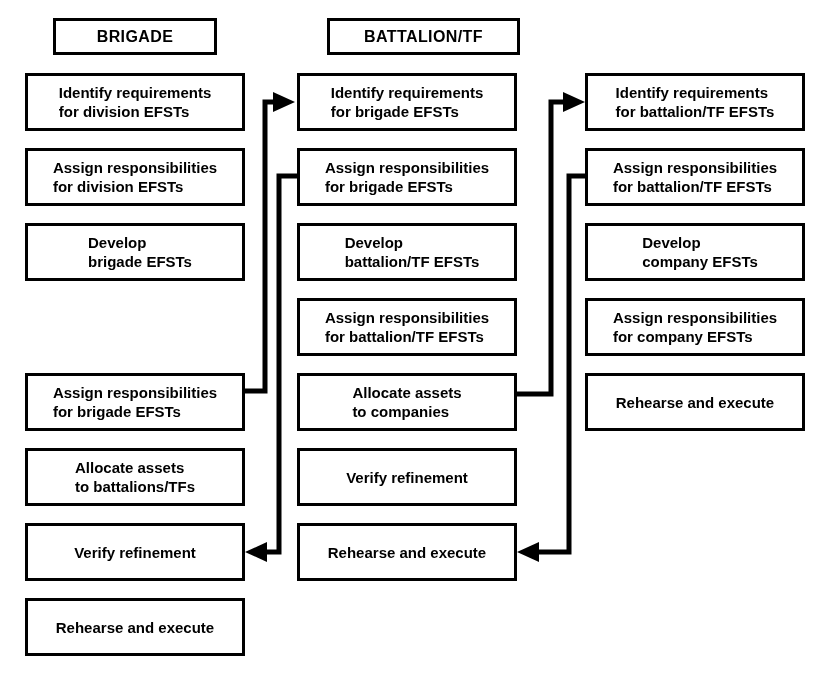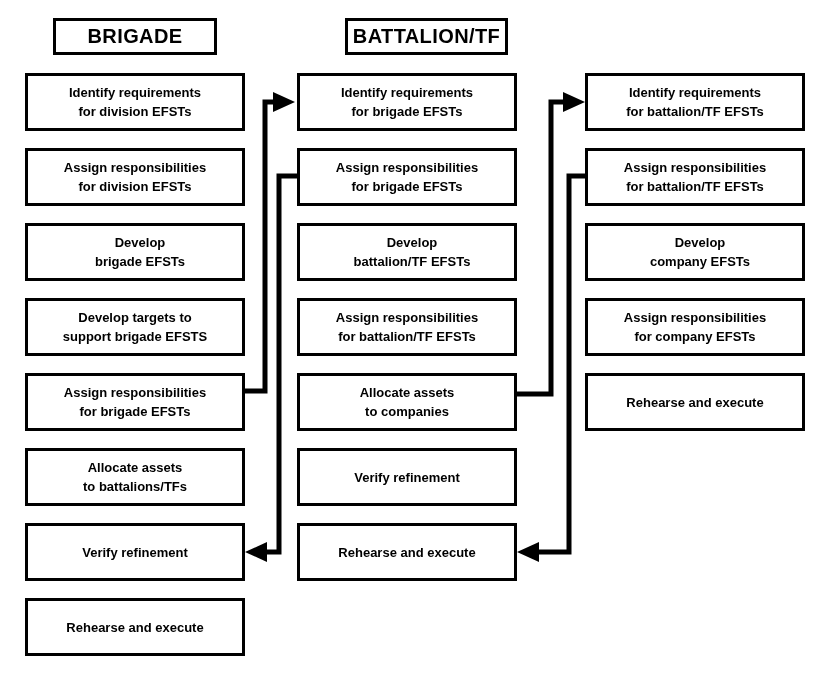--- a/index.html
+++ b/index.html
@@ -27,40 +27,40 @@
   .hdr {
     position: absolute;
     top: 18px;
     height: 37px;
     box-sizing: border-box;
     border: 3px solid #000000;
     background: #ffffff;
     display: flex;
     align-items: center;
     justify-content: center;
-    font-size: 20px;
+    font-size: 16px;
     font-weight: 700;
     letter-spacing: 0.4px;
     text-align: center;
   }
   .h0 { left: 53px;  width: 164px; }
-  .h1 { left: 327px; width: 163px; margin-left: 18px; }
+  .h1 { left: 327px; width: 193px; }
   .h2 { left: 612px; width: 165px; }
   .box {
     position: absolute;
     width: 220px;
     height: 58px;
     box-sizing: border-box;
     border: 3px solid #000000;
     background: #ffffff;
     display: flex;
     align-items: center;
     justify-content: center;
-    text-align: center;
-    font-size: 13px;
+    text-align: left;
+    font-size: 15px;
     line-height: 19px;
     font-weight: 700;
     white-space: pre-line;
   }
   .c0 { left: 25px; }
   .c1 { left: 297px; }
   .c2 { left: 585px; }
   .r0 { top: 73px; }
   .r1 { top: 148px; }
   .r2 { top: 223px; padding-left: 10px; }
@@ -105,22 +105,20 @@
 
   <div class="hdr h0">BRIGADE</div>
   <div class="hdr h1">BATTALION/TF</div>
 
   <div class="box c0 r0">Identify requirements
 for division EFSTs</div>
   <div class="box c0 r1">Assign responsibilities
 for division EFSTs</div>
   <div class="box c0 r2">Develop
 brigade EFSTs</div>
-  <div class="box c0 r3">Develop targets to
-support brigade EFSTS</div>
   <div class="box c0 r4">Assign responsibilities
 for brigade EFSTs</div>
   <div class="box c0 r5">Allocate assets
 to battalions/TFs</div>
   <div class="box c0 r6">Verify refinement</div>
   <div class="box c0 r7">Rehearse and execute</div>
 
   <div class="box c1 r0">Identify requirements
 for brigade EFSTs</div>
   <div class="box c1 r1">Assign responsibilities

